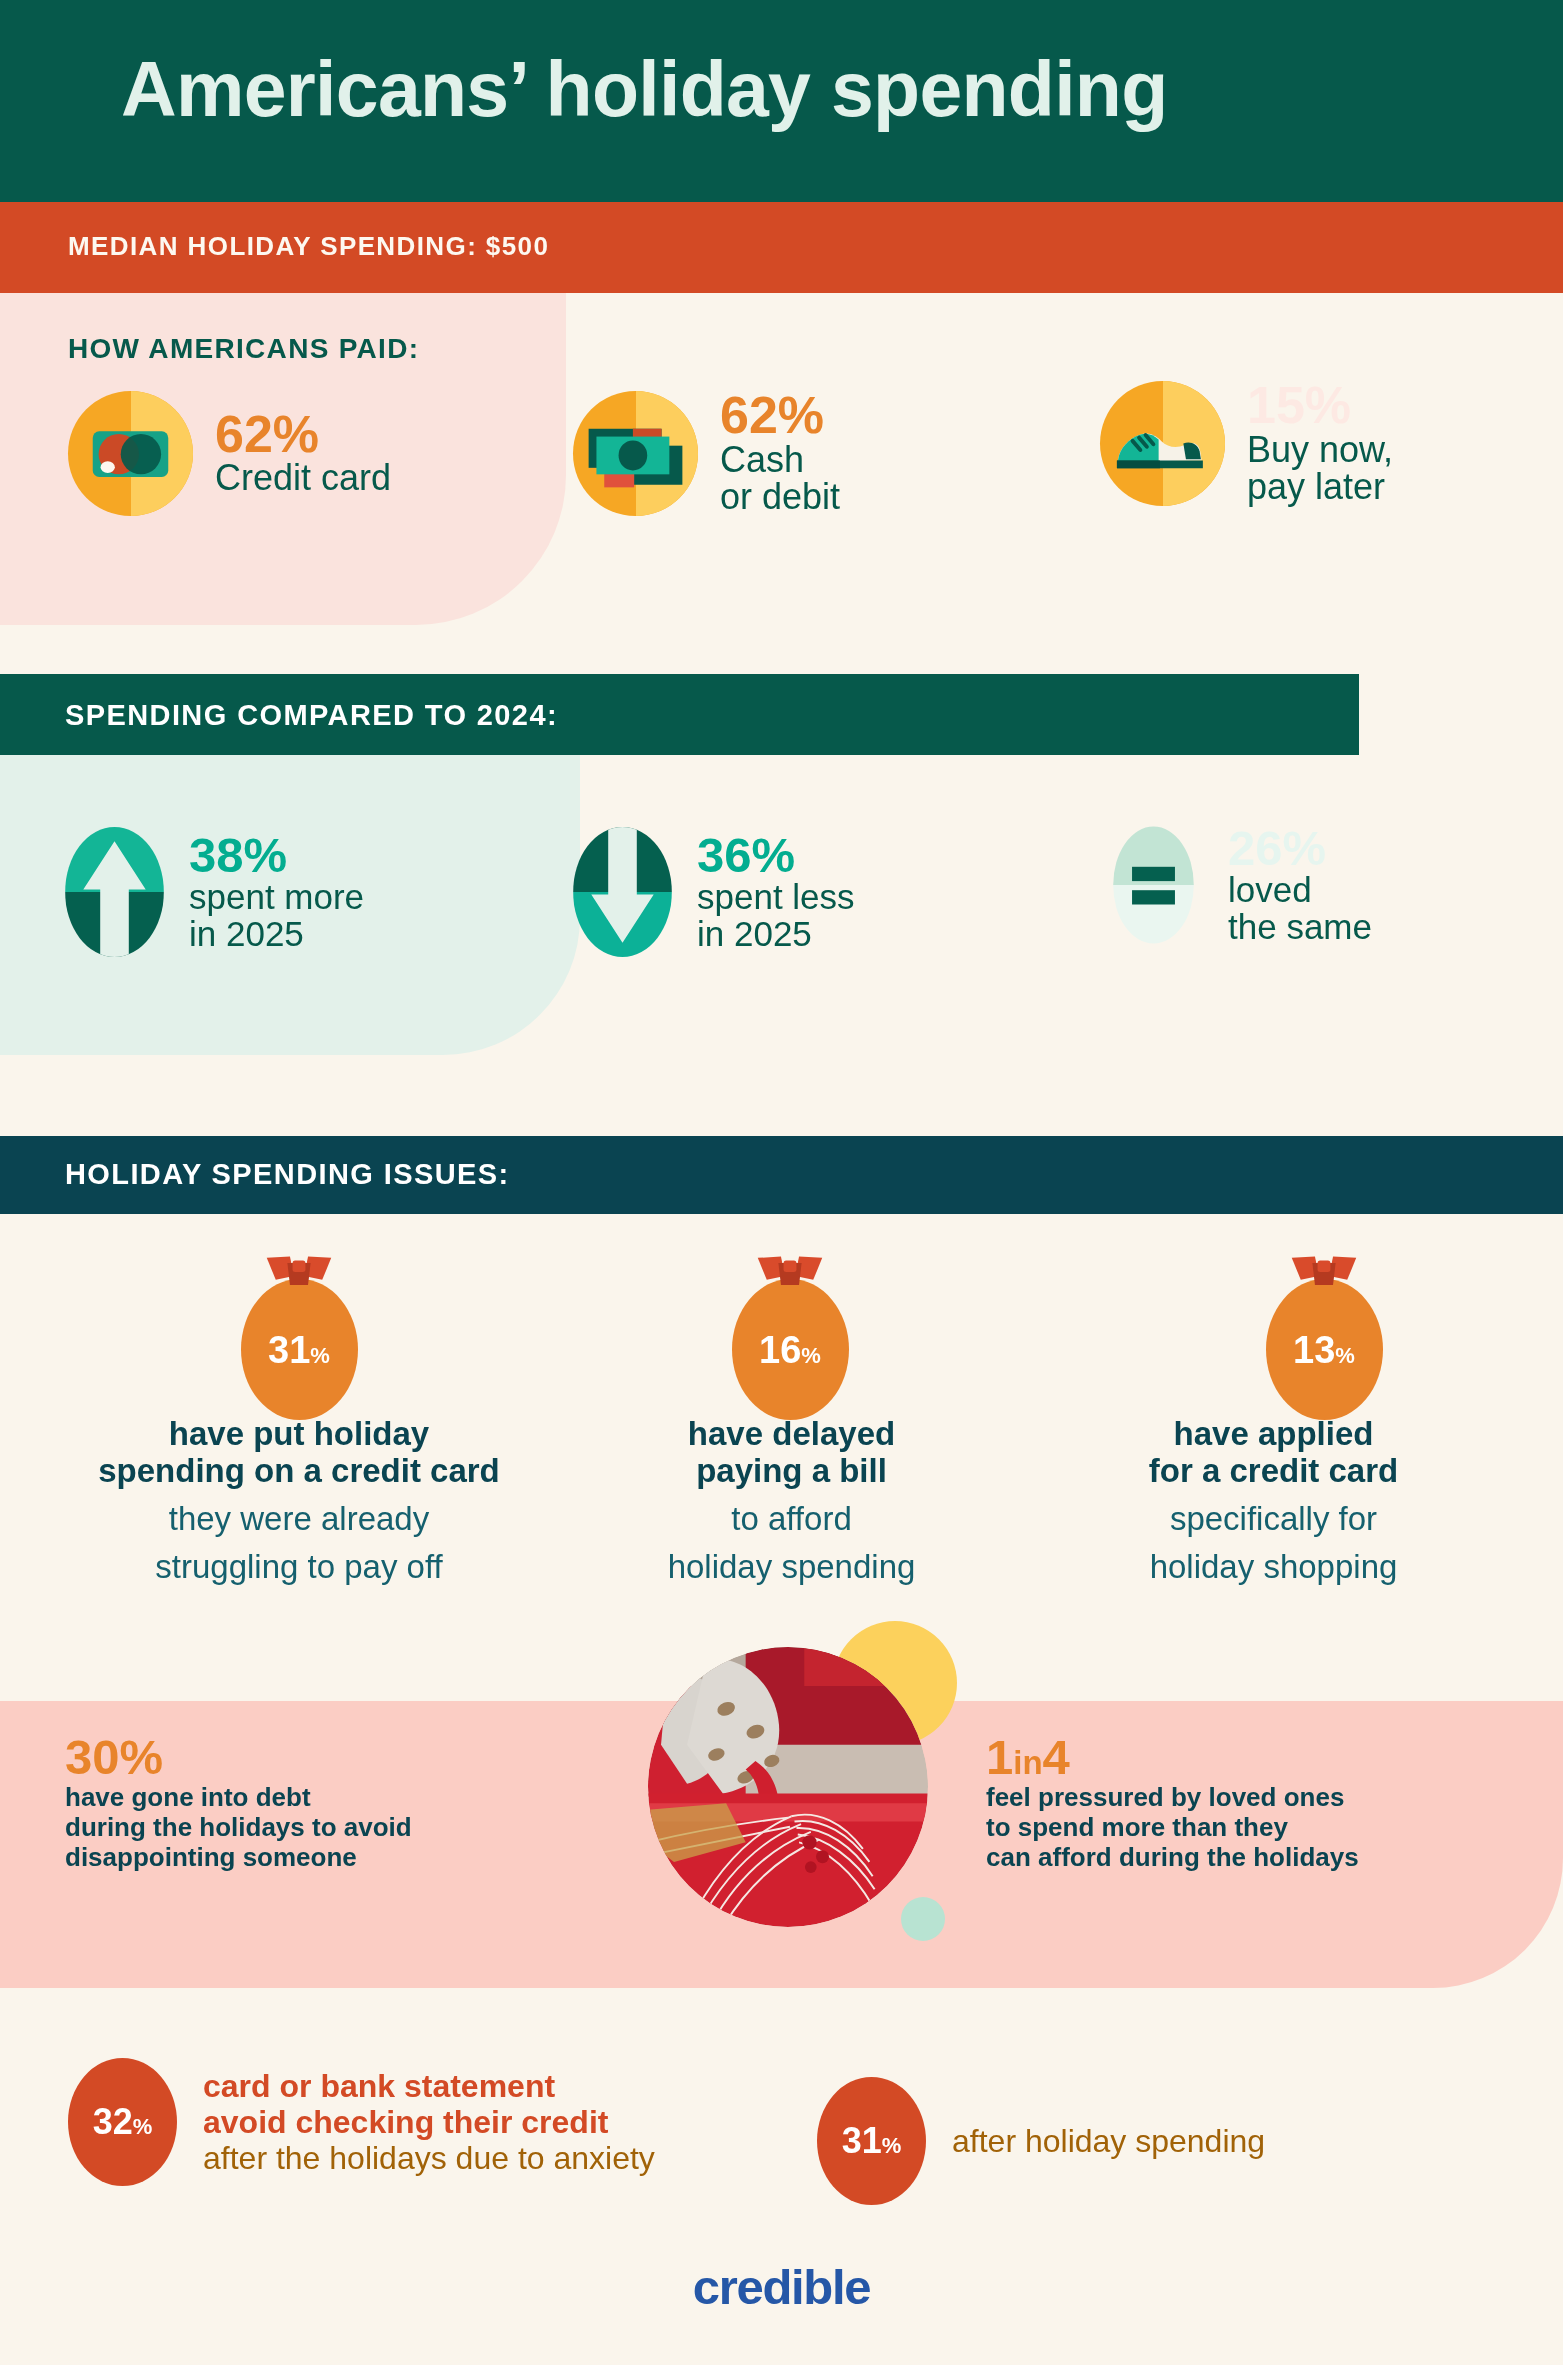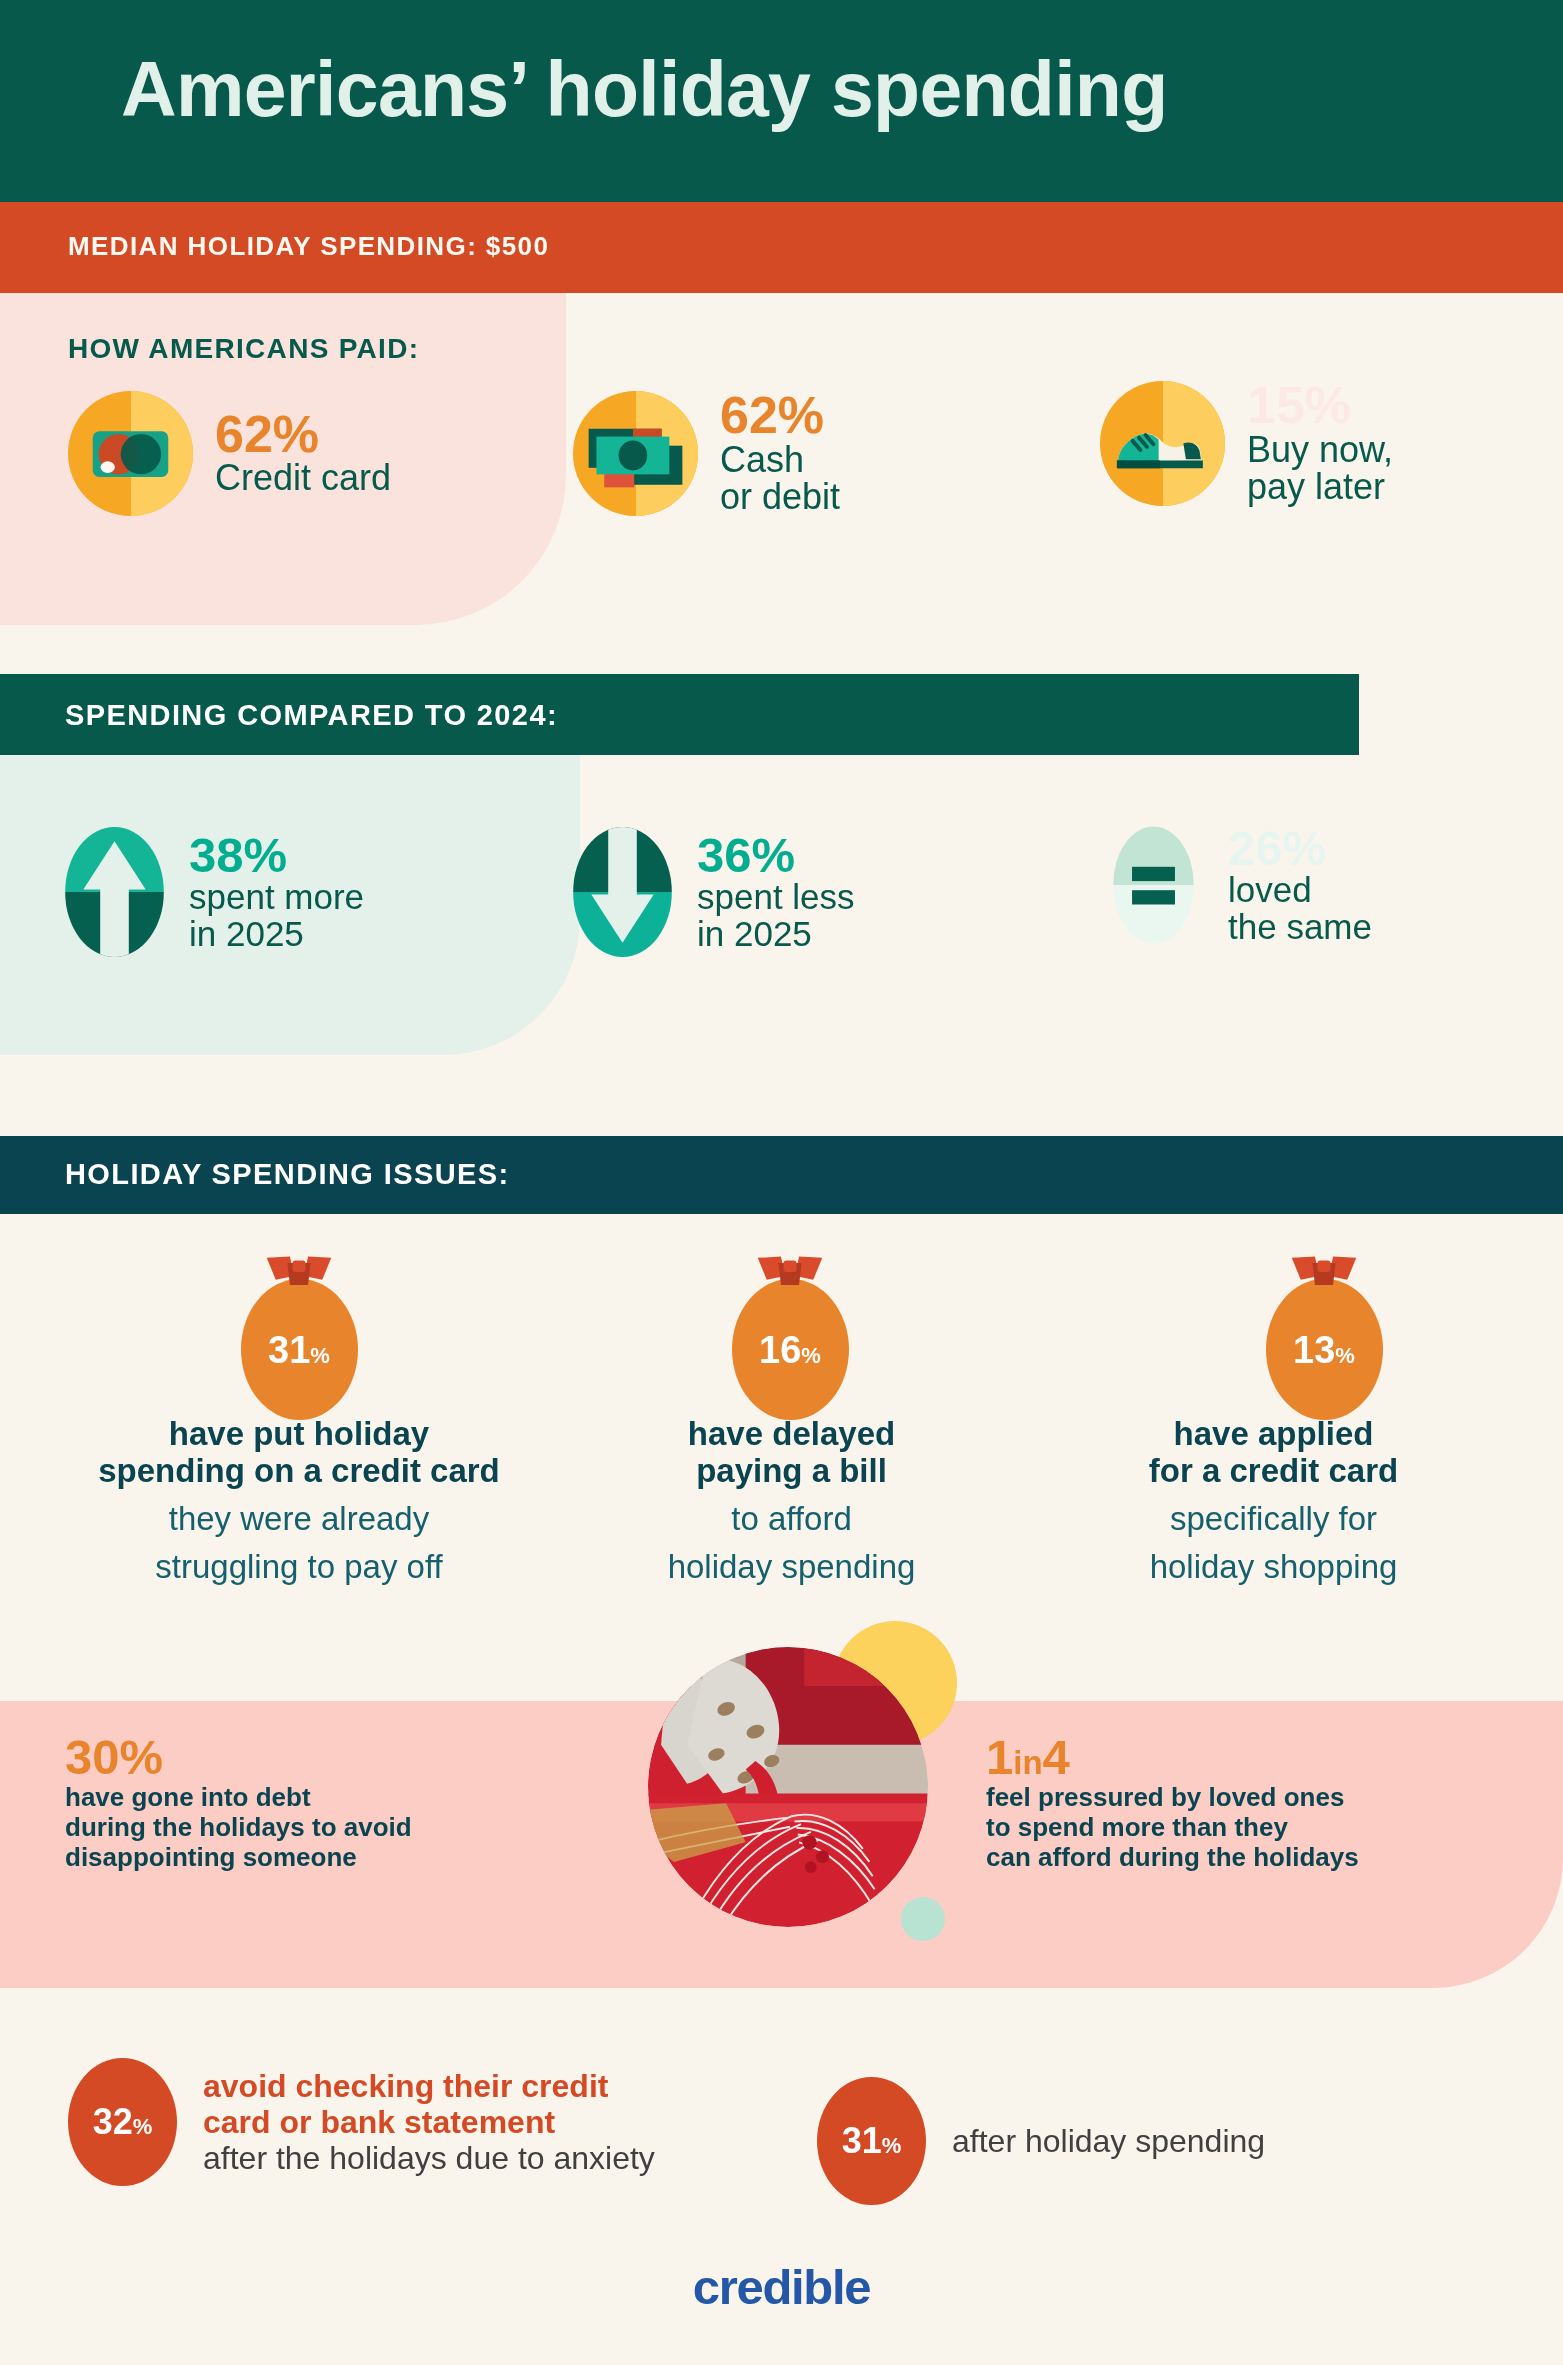--- a/index.html
+++ b/index.html
@@ -150,21 +150,21 @@
   
   .red-item{ position:absolute; display:flex; align-items:center; }
   .red-ball{
     width:109px; height:128px; border-radius:50%; background:#d34a25;
     display:flex; align-items:center; justify-content:center; flex:0 0 auto;
   }
   .red-pct{ font-size:36px; font-weight:700; color:#ffffff; line-height:1; }
   .red-pct small{ font-size:22px; font-weight:700; }
   .red-txt{ margin-left:26px; }
   .red-bold{ font-size:32px; font-weight:700; color:#d34a25; line-height:1.13; }
-  .red-light{ font-size:32px; font-weight:400; color:#404040; line-height:1.13; }
+  .red-light{ font-size:32px; font-weight:400; color:#a16207; line-height:1.13; }
 
   
   .logo{
     position:absolute; left:0; top:2259px; width:1563px; text-align:center;
     font-size:49px; font-weight:700; color:#2557a7; letter-spacing:-1.3px;
   }
 </style>
 </head>
 <body>
 
@@ -439,22 +439,22 @@
   <div class="big-body">feel pressured by loved ones</div>
   <div class="big-body">to spend more than they</div>
   <div class="big-body">can afford during the holidays</div>
 </div>
 
 <div class="red-item" style="left:68px; top:2058px;">
   <div class="red-ball">
     <span class="red-pct"><span>32</span><small>%</small></span>
   </div>
   <div class="red-txt">
+    <div class="red-bold">card or bank statement</div>
     <div class="red-bold">avoid checking their credit</div>
-    <div class="red-bold">card or bank statement</div>
     <div class="red-light">after the holidays due to anxiety</div>
   </div>
 </div>
 
 <div class="red-item" style="left:817px; top:2077px;">
   <div class="red-ball">
     <span class="red-pct"><span>31</span><small>%</small></span>
   </div>
   <div class="red-txt">
     <div class="red-light">after holiday spending</div>

